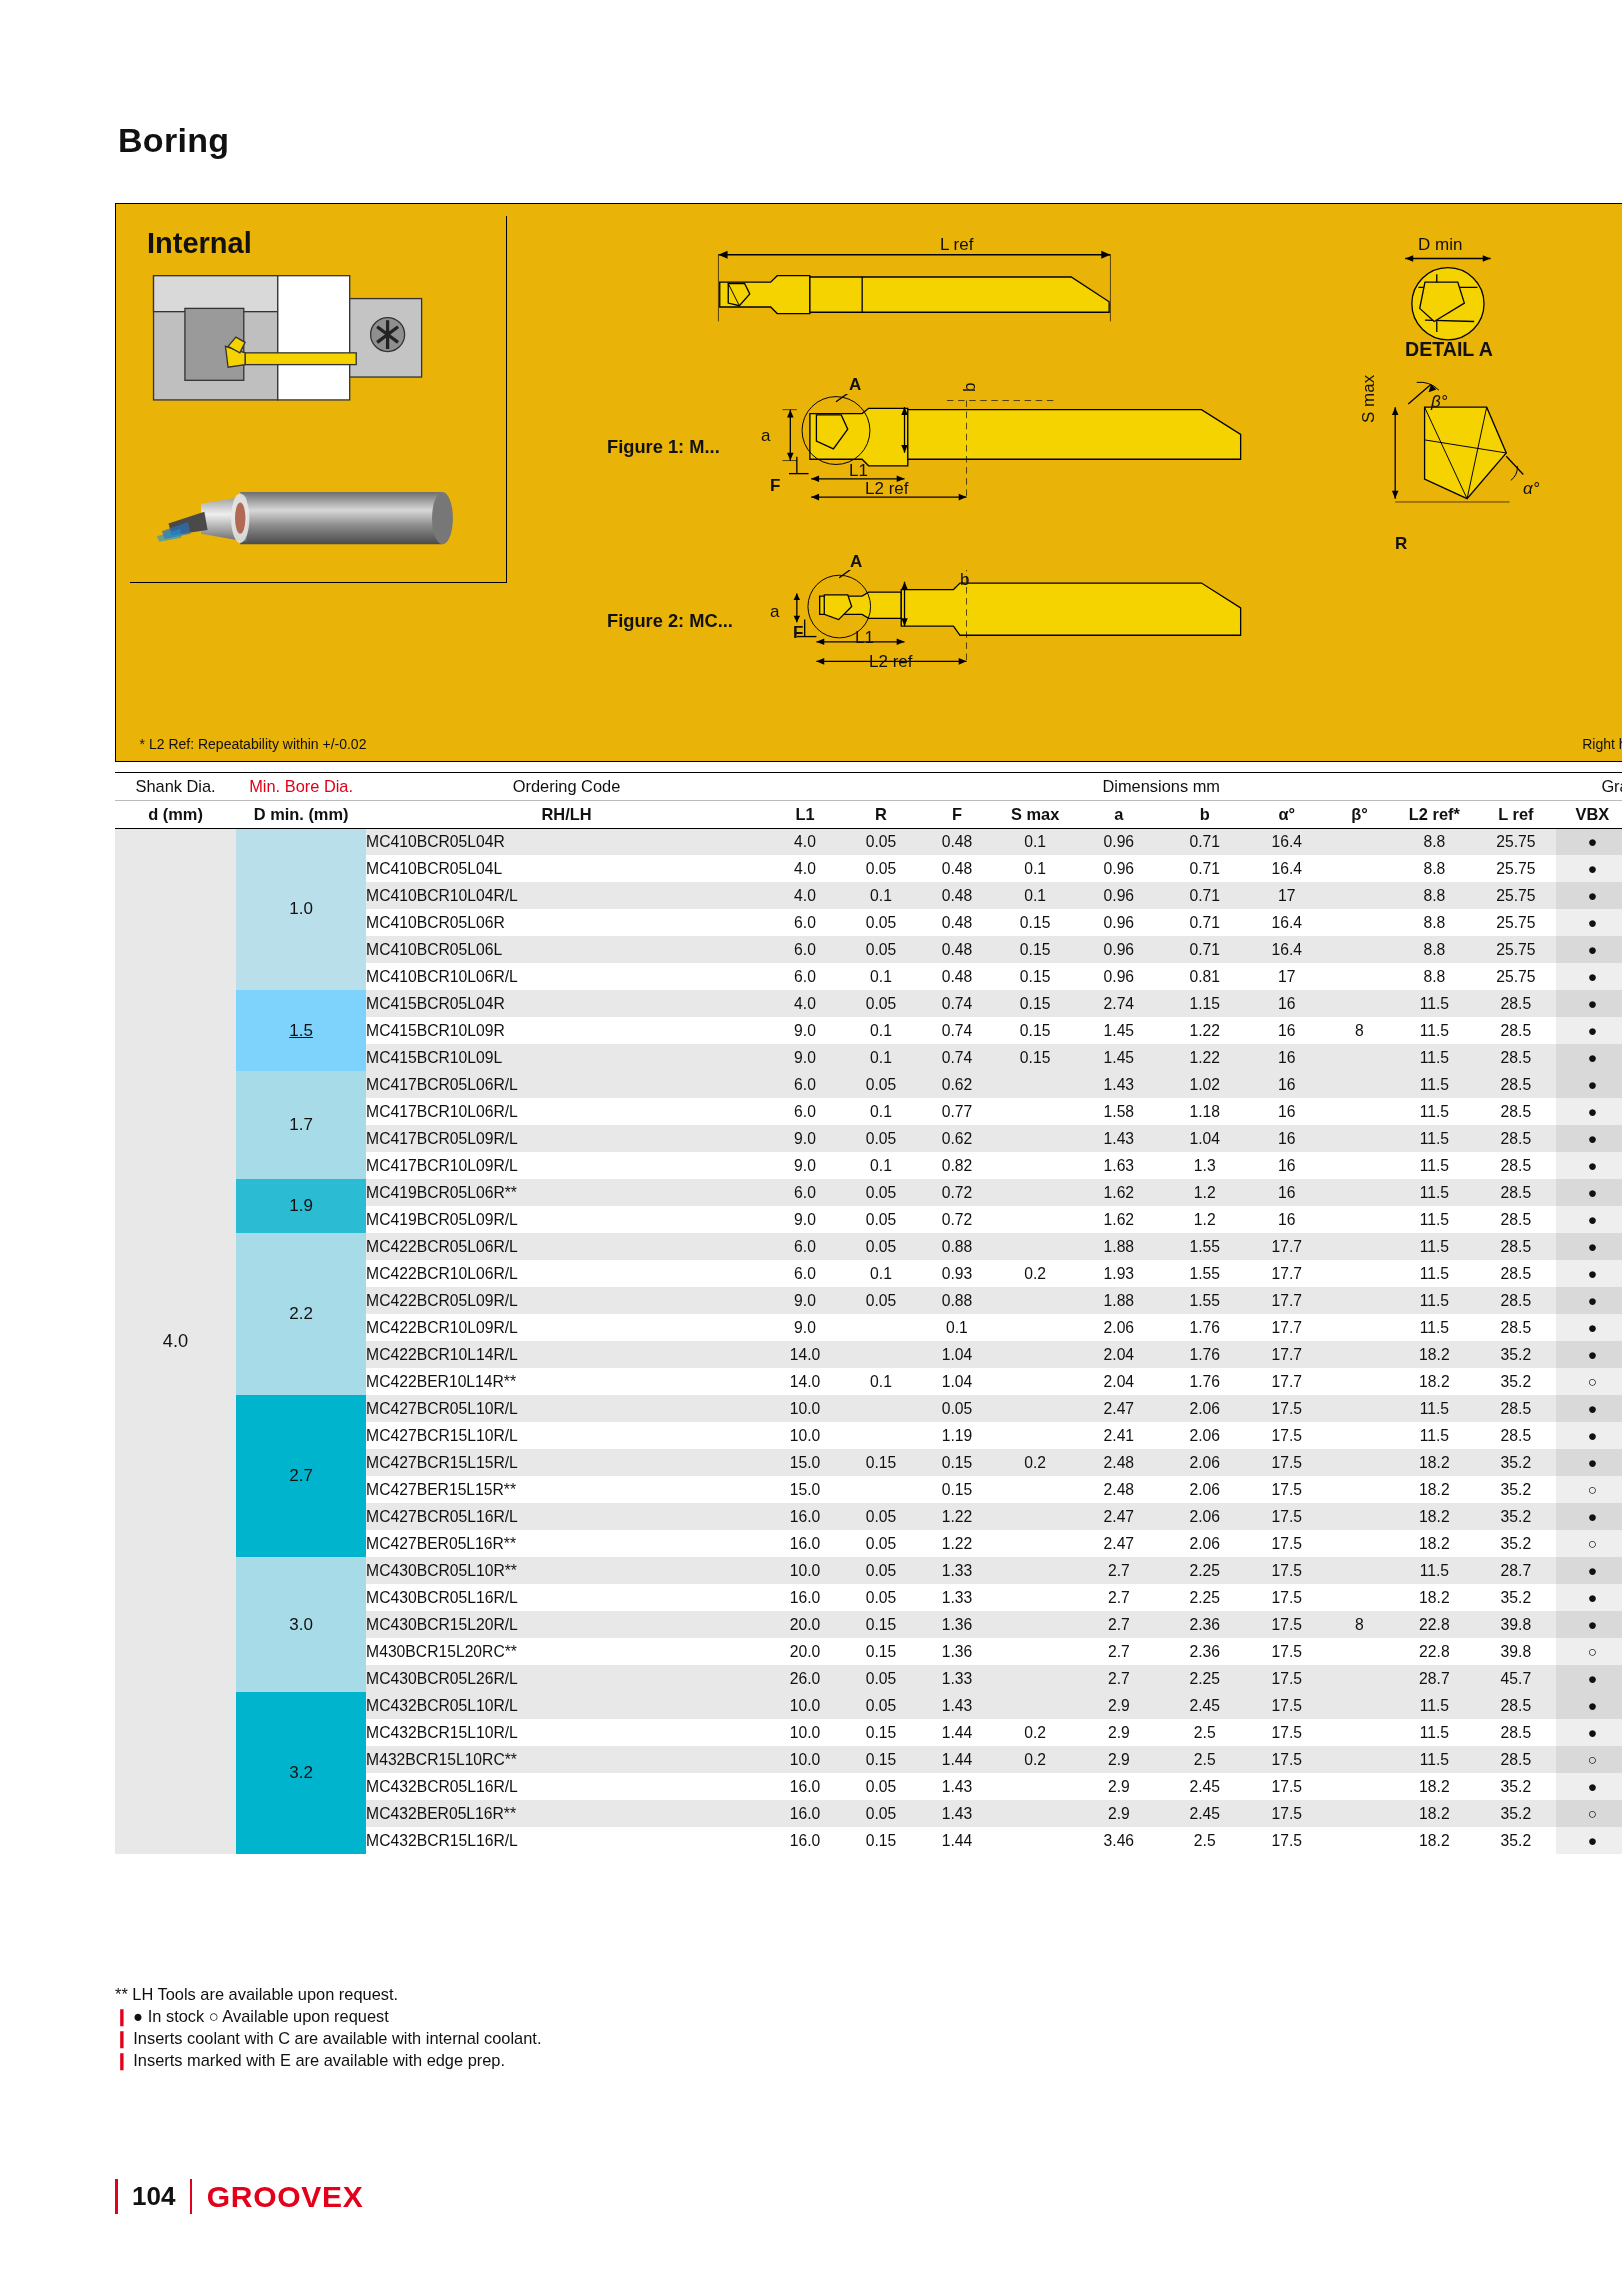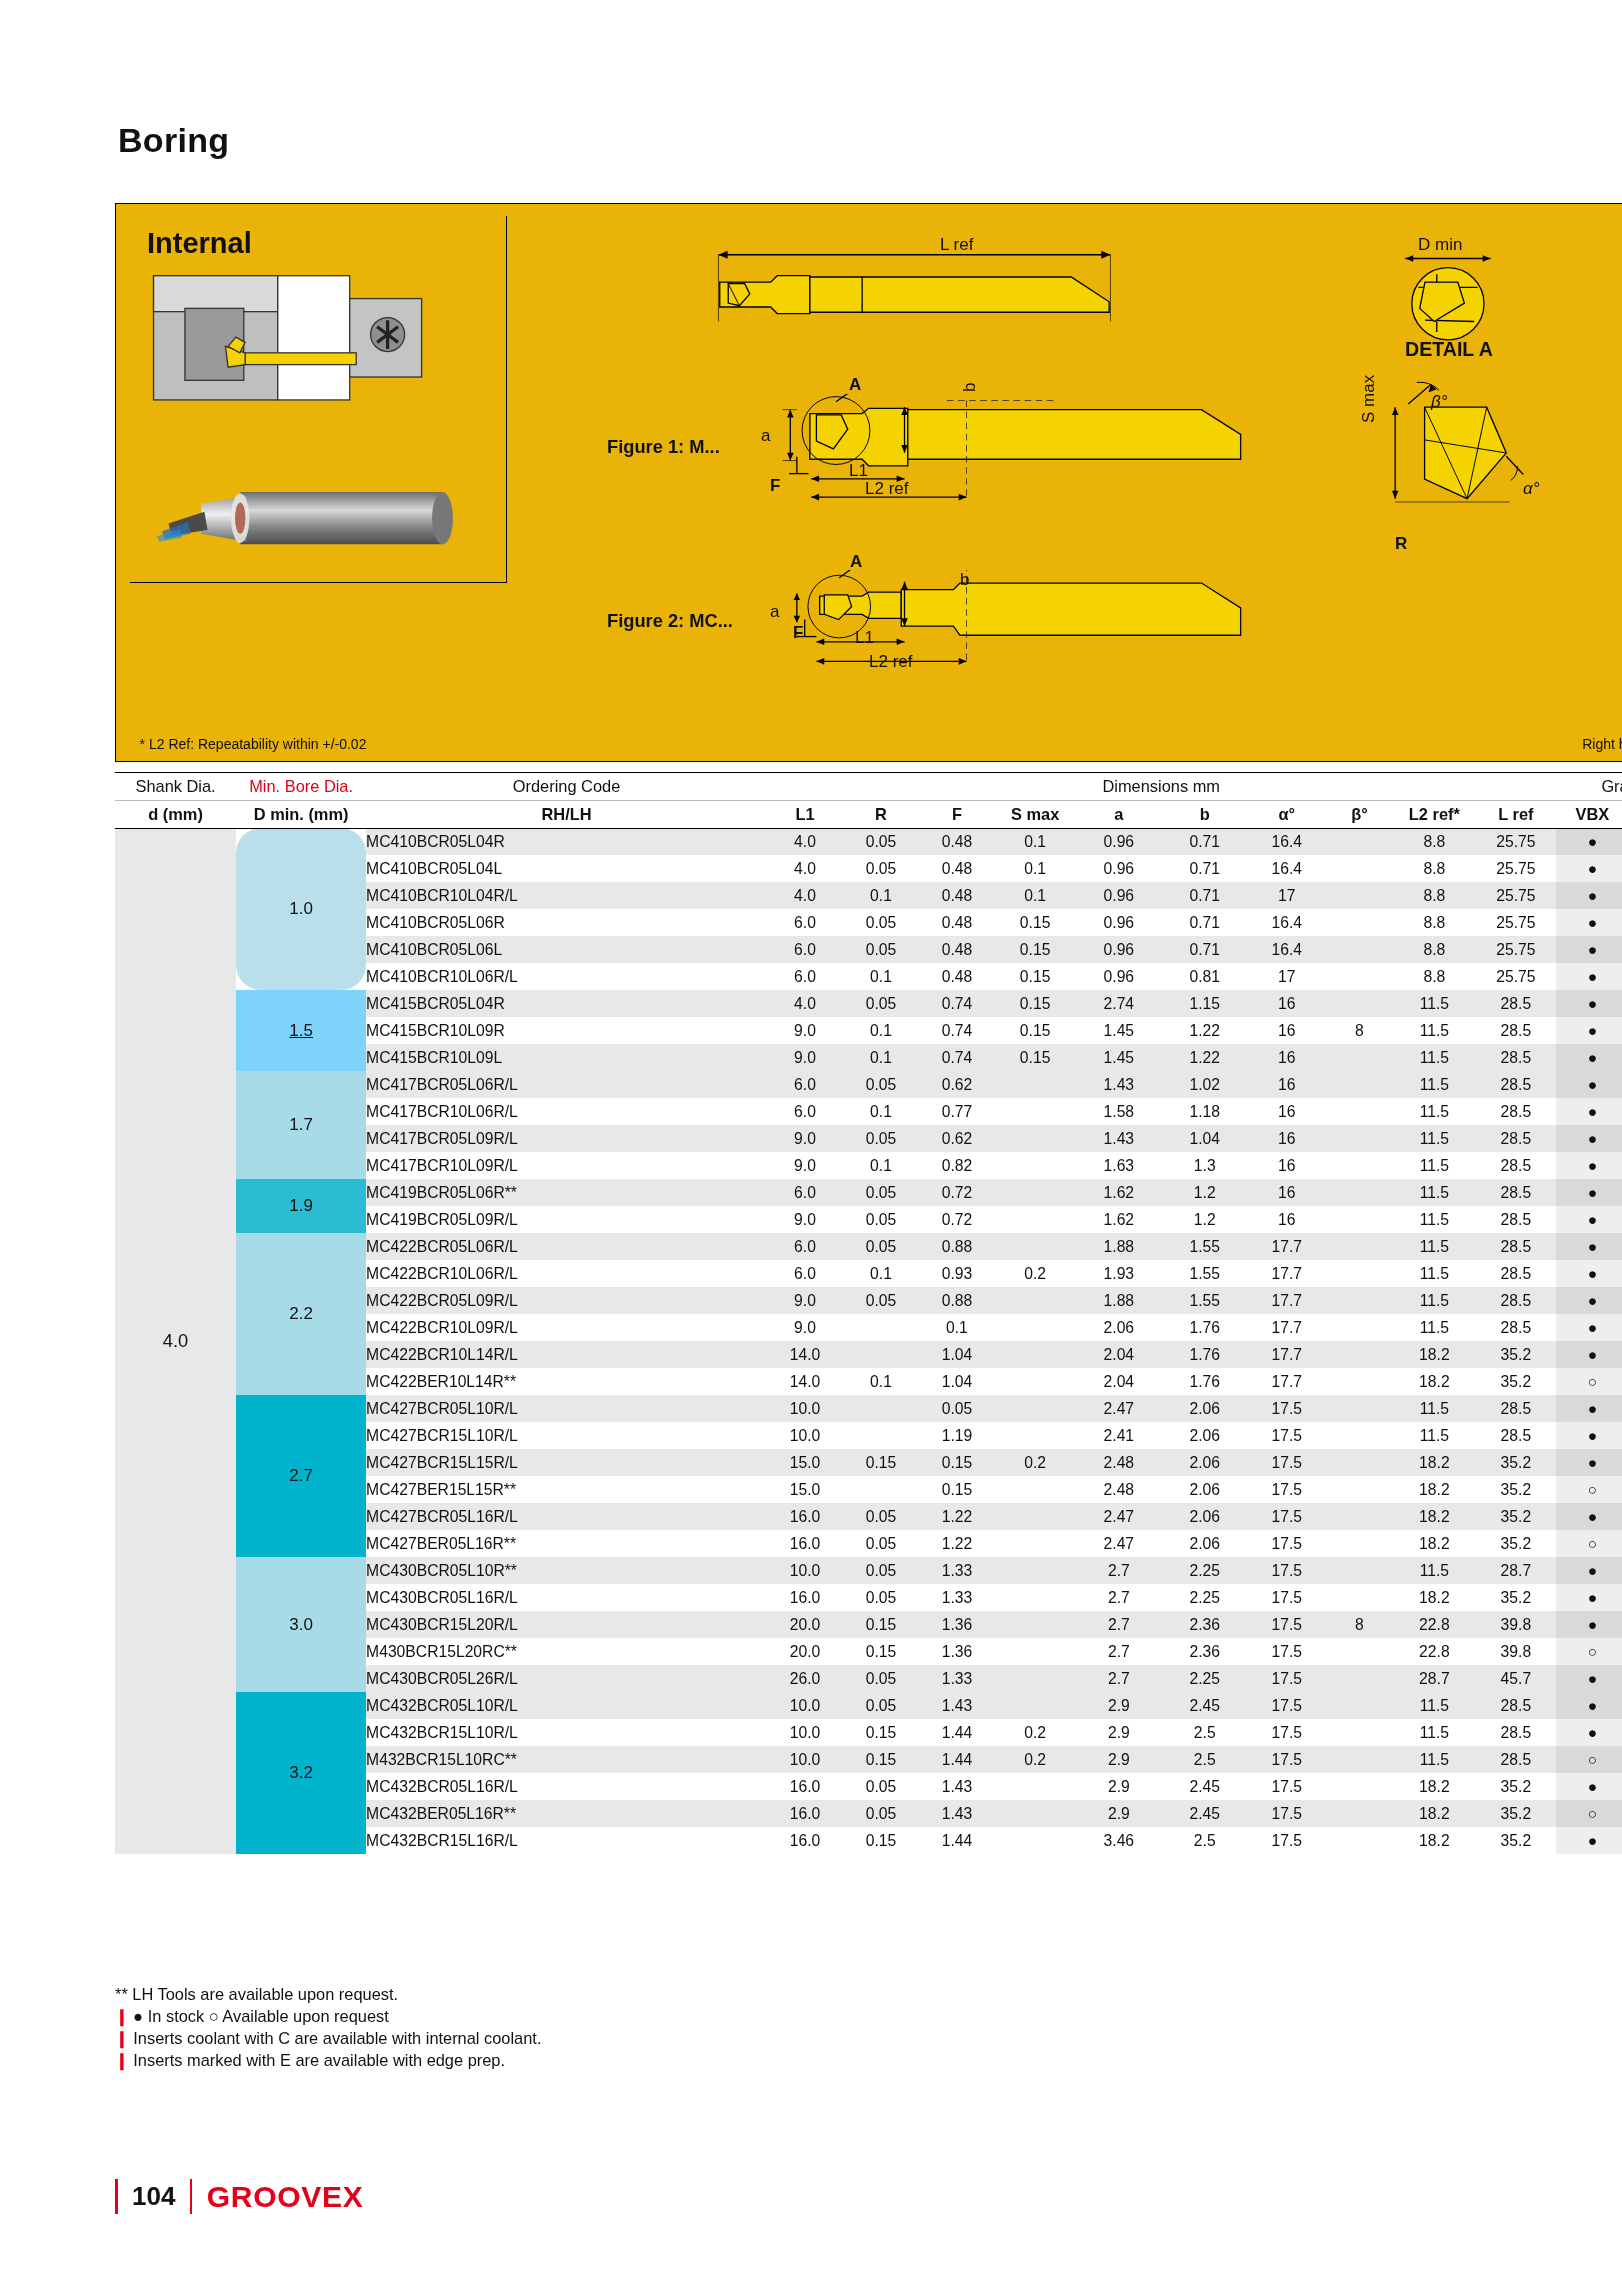--- a/index.html
+++ b/index.html
@@ -292,21 +292,21 @@
         <td>b</td>
         <td>α°</td>
         <td>β°</td>
         <td>L2 ref*</td>
         <td>L ref</td>
         <td>VBX</td>
         <td>VTX</td>
       </tr>
     <tr class="row-alt">
           <td class="dcell" rowspan="38">4.0</td>
-          <td class="bore" rowspan="6" style="background: rgb(185, 224, 234); border-radius: 25px;">1.0</td>
+          <td class="bore" rowspan="6" style="background: rgb(185, 224, 234);">1.0</td>
           <td class="code">MC410BCR05L04R</td>
           <td class="num">4.0</td>
           <td class="num">0.05</td>
           <td class="num">0.48</td>
           <td class="num">0.1</td>
           <td class="num">0.96</td>
           <td class="num">0.71</td>
           <td class="num">16.4</td>
           <td class="num"></td>
           <td class="num">8.8</td>

